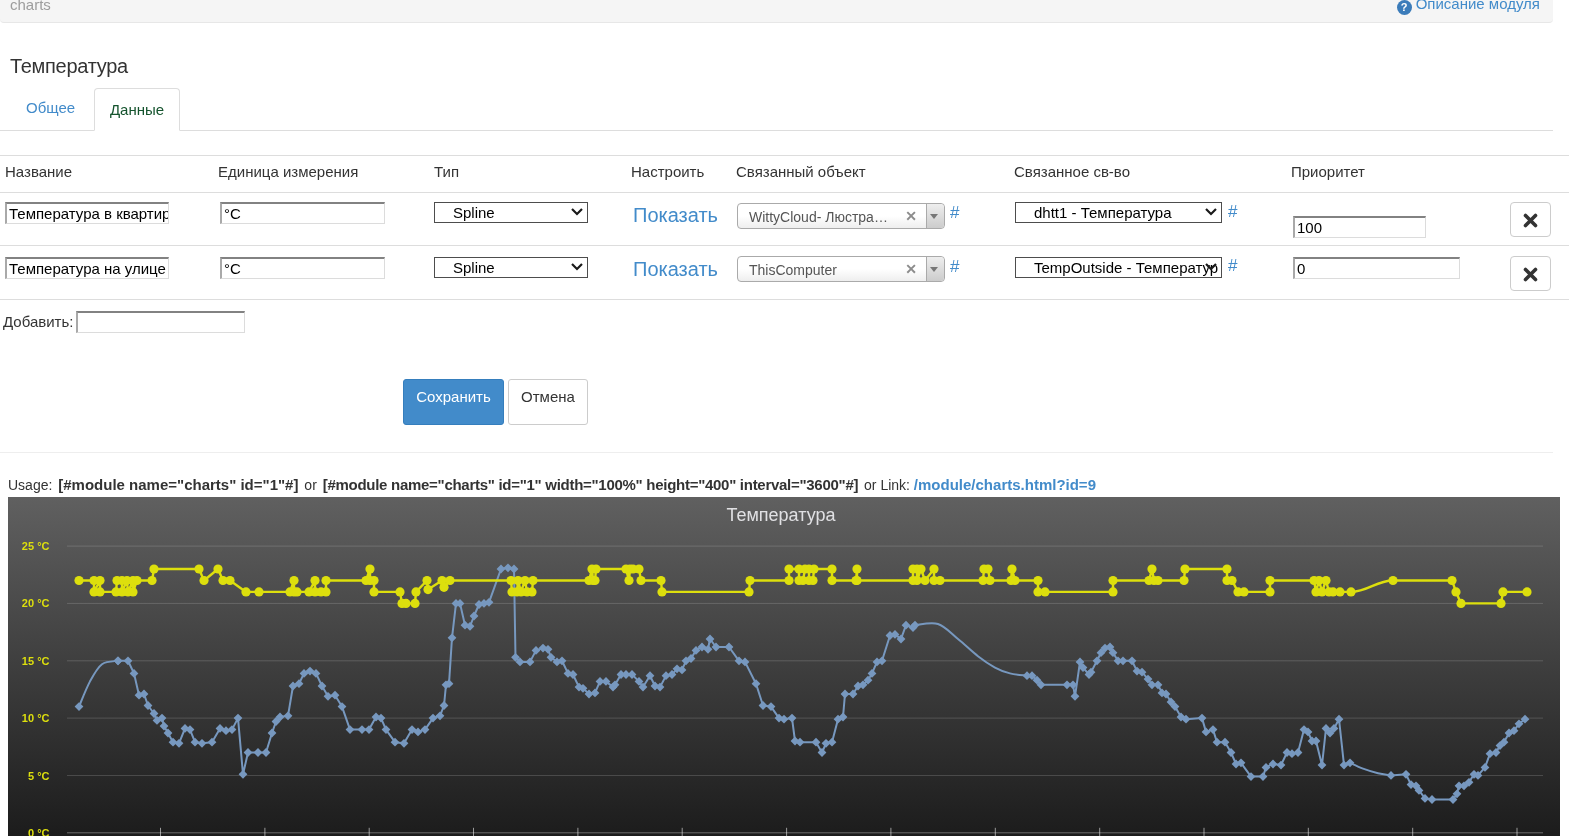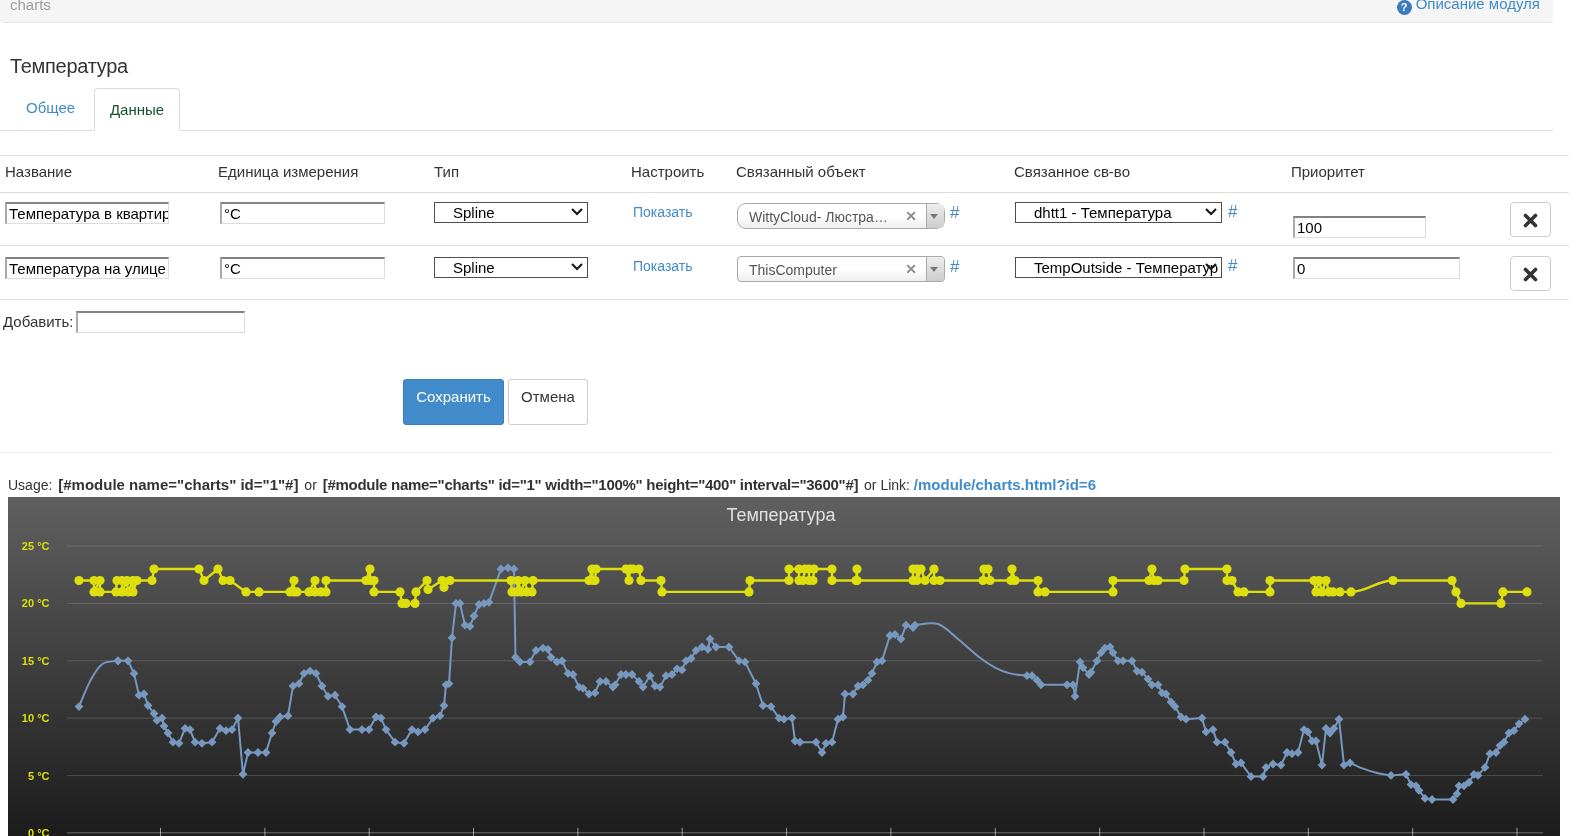--- a/index.html
+++ b/index.html
@@ -24,21 +24,21 @@
 
 .th { font-size:15px; color:#333; top:163px; }
 
 
 .tin { position:absolute; height:22px; background:#fff; border-style:solid; border-color:#828282 #dcdcdc #dcdcdc #a9a9a9; border-width:2px 1px 1px 2px; font-family:"Liberation Sans",sans-serif; font-size:15px; color:#000; padding:0 0 0 2px; line-height:19px; white-space:nowrap; overflow:hidden; }
 
 
 .sel { position:absolute; height:21px; background:#fff; border:1px solid #4d4d4d; font-size:15px; color:#000; padding:1px 20px 0 18px; line-height:18px; white-space:nowrap; overflow:hidden; }
 .sel svg { position:absolute; right:4px; top:5px; }
 
-.lnk { color:#428bca; font-size:14px; }
+.lnk { color:#428bca; font-size:20px; }
 
 
 .s2 { position:absolute; width:208px; height:26px; border:1px solid #aaa; border-radius:4px; background:linear-gradient(#ffffff 0%,#ffffff 50%,#eeeeee 100%); }
 .s2 .txt { position:absolute; left:11px; top:5px; font-size:14px; color:#555; width:160px; white-space:nowrap; overflow:hidden; }
 .s2 .x { position:absolute; right:27px; top:4px; font-size:14px; font-weight:bold; color:#8c8c8c; }
 .s2 .tog { position:absolute; right:0; top:0; width:18px; height:24px; border-left:1px solid #aaa; border-radius:0 4px 4px 0; background:linear-gradient(#eeeeee 0%,#cccccc 100%); }
 .s2 .arr { position:absolute; right:6px; top:10px; width:0; height:0; border-left:4px solid transparent; border-right:4px solid transparent; border-top:5px solid #777; }
 
 .hash { color:#428bca; font-size:17px; }
 
@@ -82,21 +82,21 @@
 <span class="abs th" style="left:736px;">Связанный объект</span>
 <span class="abs th" style="left:1014px;">Связанное св-во</span>
 <span class="abs th" style="left:1291px;">Приоритет</span>
 
 <div class="tin" style="left:5px;top:202px;width:164px;">Температура в квартире</div>
 <div class="tin" style="left:220px;top:202px;width:165px;">°C</div>
 <div class="sel" style="left:434px;top:202px;width:154px;">Spline<svg width="12" height="8" viewBox="0 0 12 8">
       <path d="M1 1l5 5 5-5" stroke="#1a1a1a" stroke-width="2.2" fill="none"></path>
     </svg></div>
 <span class="abs lnk" style="left:633px;top:204px;">Показать</span>
-<div class="s2" style="left:737px;top:203px;border-radius:9px;">
+<div class="s2" style="left:737px;top:203px;">
     <span class="txt">WittyCloud- Люстра…</span>
     <span class="x">✕</span>
     <span class="tog">
       <span class="arr"></span>
     </span>
   </div>
 <span class="abs hash" style="left:950px;top:203px;">#</span>
 <div class="sel" style="left:1015px;top:202px;width:207px;">dhtt1 - Температура<svg width="12" height="8" viewBox="0 0 12 8">
       <path d="M1 1l5 5 5-5" stroke="#1a1a1a" stroke-width="2.2" fill="none"></path>
     </svg></div>
@@ -130,21 +130,21 @@
     </svg></div>
 
 <span class="abs" style="left:3px;top:313px;font-size:15px;">Добавить:</span>
 <div class="tin" style="left:76px;top:311px;width:169px;"></div>
 
 <div class="btn btn-p" style="left:403px;top:379px;width:101px;">Сохранить</div>
 <div class="btn btn-d" style="left:508px;top:379px;width:80px;">Отмена</div>
 
 <div class="abs hline" style="left:0;top:452px;width:1553px;background:#eee;"></div>
 
-<div class="abs usage">Usage: <b>[#module name="charts" id="1"#]</b> or <b class="b2">[#module name="charts" id="1" width="100%" height="400" interval="3600"#]</b> or Link: <span class="ul">/module/charts.html?id=6</span></div>
+<div class="abs usage">Usage: <b>[#module name="charts" id="1"#]</b> or <b class="b2">[#module name="charts" id="1" width="100%" height="400" interval="3600"#]</b> or Link: <span class="ul">/module/charts.html?id=9</span></div>
 
 <div class="abs chart"><svg width="1552" height="339" viewBox="0 0 1552 339">
 <defs>
         <linearGradient id="bg" x1="0" y1="0" x2="0" y2="1">
           <stop offset="0" stop-color="#606060"></stop>
           <stop offset="1" stop-color="#1c1c1c"></stop>
         </linearGradient>
       </defs>
 <rect width="1552" height="339" fill="url(#bg)"></rect>
 <g stroke="rgba(255,255,255,0.16)" stroke-width="1">

